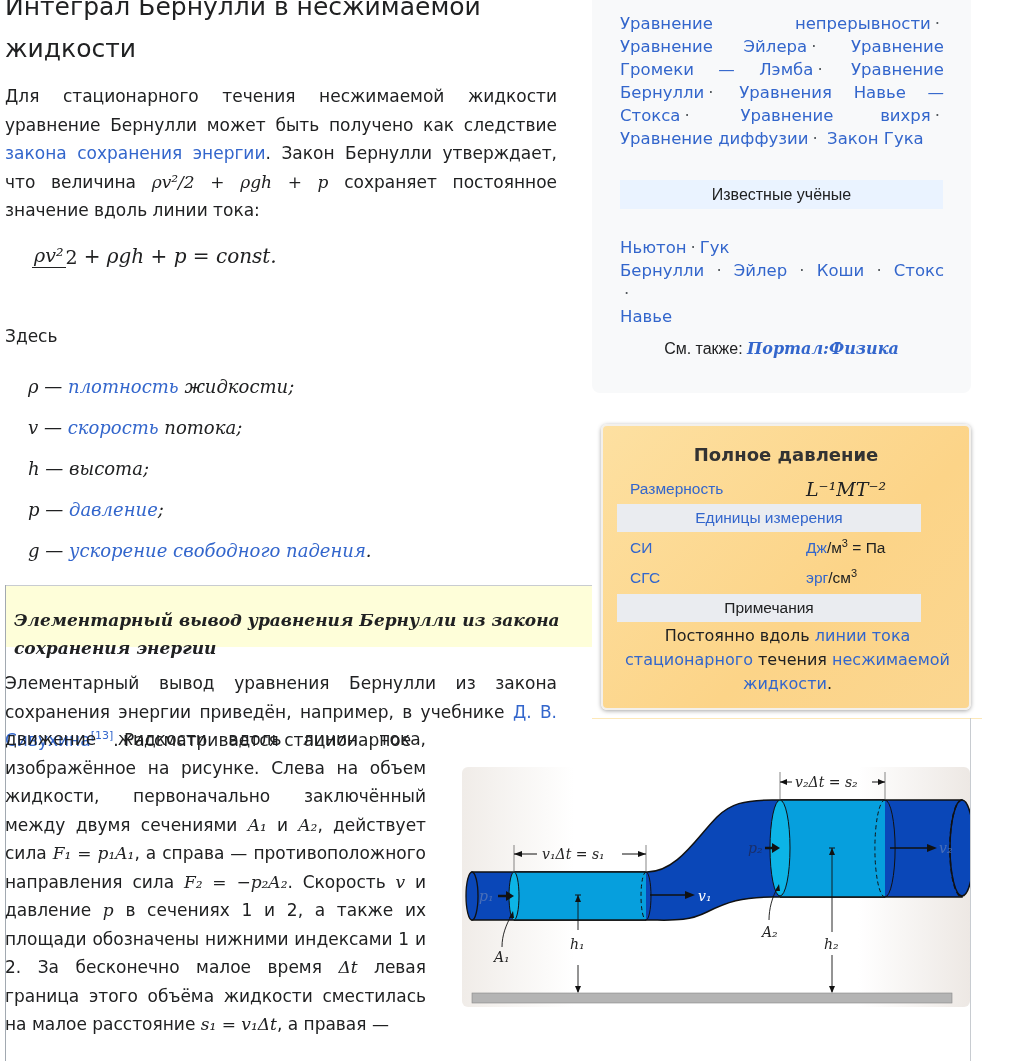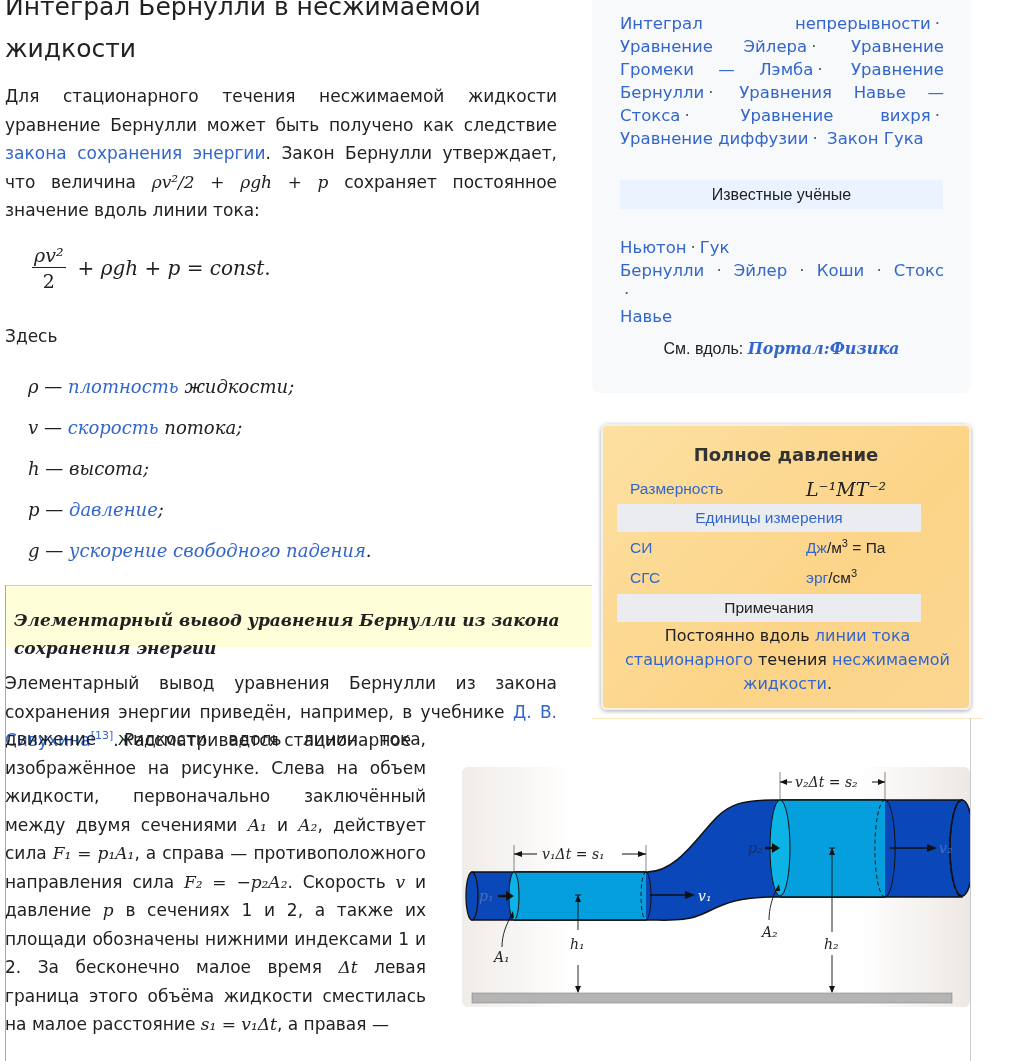--- a/index.html
+++ b/index.html
@@ -8,21 +8,21 @@
   a, .link { color:#3366cc; text-decoration:none; }
   .math { font-family:"DejaVu Serif", serif; font-style:italic; }
   .mathu { font-family:"DejaVu Serif", serif; font-style:normal; }
 
   
   #title { position:absolute; left:5px; top:-14px; width:560px; margin:0;
            font-family:"DejaVu Sans", sans-serif; font-weight:normal; font-size:25px; line-height:42px; color:#202122; }
   .para { position:absolute; left:5px; font-size:17px; line-height:28.5px; text-align:justify; margin:0; }
   #p1 { top:82px; width:552px; }
   #formula { position:absolute; left:32px; top:244px; font-size:20px; display:flex; align-items:center; }
-  .frac { display:inline-flex; flex-direction:column; align-items:center; margin-right:12px; }
+  .frac { display:inline-flex; align-items:center; margin-right:6px; }
   .frac .num { border-bottom:1px solid #202122; padding:0 2px 1px; font-size:19px; }
   .frac .den { font-size:19px; padding-top:2px; }
   #here { position:absolute; left:5px; top:326px; font-size:17px; }
   .defs { position:absolute; left:28px; top:370px; font-family:"DejaVu Serif", serif; font-style:italic; font-size:18px; }
   .defs .row { height:41px; line-height:34px; }
   .defs .sym { font-style:italic; }
 
   
   #collapse { position:absolute; left:5px; top:585px; width:588px; height:480px; border-left:1px solid #a2a9b1; }
   #collapse-head { position:absolute; left:0; top:0; width:586px; height:62px; background:#fefed9;
@@ -93,36 +93,36 @@
 <div id="collapse">
   <div id="collapse-head">Элементарный вывод уравнения Бернулли из закона сохранения энергии</div>
 </div>
 
 <p id="p2" class="para"><span>Элементарный вывод уравнения Бернулли из закона сохранения энергии приведён, например, в учебнике </span><a href="#">Д. В. Сивухина</a><a href="#" class="sup">[13]</a><span>. Рассматривается стационарное</span></p>
 
 <p id="p3" class="para"><span>движение жидкости вдоль линии тока, изображённое на рисунке. Слева на объем жидкости, первоначально заключённый между двумя сечениями </span><span class="math">A₁</span><span> и </span><span class="math">A₂</span><span>, действует сила </span><span class="math">F₁ = p₁A₁</span><span>, а справа — противоположного направления сила </span><span class="math">F₂ = −p₂A₂</span><span>. Скорость </span><span class="math">v</span><span> и давление </span><span class="math">p</span><span> в сечениях 1 и 2, а также их площади обозначены нижними индексами 1 и 2. За бесконечно малое время </span><span class="math">Δt</span><span> левая граница этого объёма жидкости сместилась на малое расстояние </span><span class="math">s₁ = v₁Δt</span><span>, а правая —</span></p>
 
 <div id="navbox">
   <div id="nav-eq">
-    <a href="#">Интеграл непрерывности</a><span class="sep">·</span>
+    <a href="#">Уравнение непрерывности</a><span class="sep">·</span>
     <a href="#">Уравнение Эйлера</a><span class="sep">·</span>
     <a href="#">Уравнение Громеки — Лэмба</a><span class="sep">·</span>
     <a href="#">Уравнение Бернулли</a><span class="sep">·</span>
     <a href="#">Уравнения Навье — Стокса</a><span class="sep">·</span>
     <a href="#">Уравнение вихря</a><span class="sep">·</span>
     <a href="#">Уравнение диффузии</a><span class="sep">·</span>
     <a href="#">Закон Гука</a>
   </div>
   <div id="nav-head">Известные учёные</div>
   <div id="nav-sci">
     <div><a href="#">Ньютон</a><span class="sep">·</span><a href="#">Гук</a></div>
     <div style="text-align:justify;text-align-last:justify;"><a href="#">Бернулли</a> <span class="sep">·</span> <a href="#">Эйлер</a> <span class="sep">·</span> <a href="#">Коши</a> <span class="sep">·</span> <a href="#">Стокс</a> <span class="sep">·</span></div>
     <div><a href="#">Навье</a></div>
   </div>
-  <div id="nav-see"><span>См. вдоль: </span><a href="#" class="portal">Портал:Физика</a></div>
+  <div id="nav-see"><span>См. также: </span><a href="#" class="portal">Портал:Физика</a></div>
 </div>
 
 <div id="infobox">
   <div id="info-title">Полное давление</div>
   <a href="#" class="ib-label" style="top:54px">Размерность</a>
   <div class="ib-val math" style="top:52px;font-size:19px;font-family:'DejaVu Serif',serif;">L⁻¹MT⁻²</div>
   <a href="#" class="ib-band" style="top:78px;color:#3366cc;display:block;">Единицы измерения</a>
   <a href="#" class="ib-label" style="top:113px">СИ</a>
   <div class="ib-val" style="top:113px"><a href="#">Дж</a><span>/м</span><span class="sup3">3</span><span> = </span><a href="#" style="color:#202122">Па</a></div>
   <a href="#" class="ib-label" style="top:143px">СГС</a>

